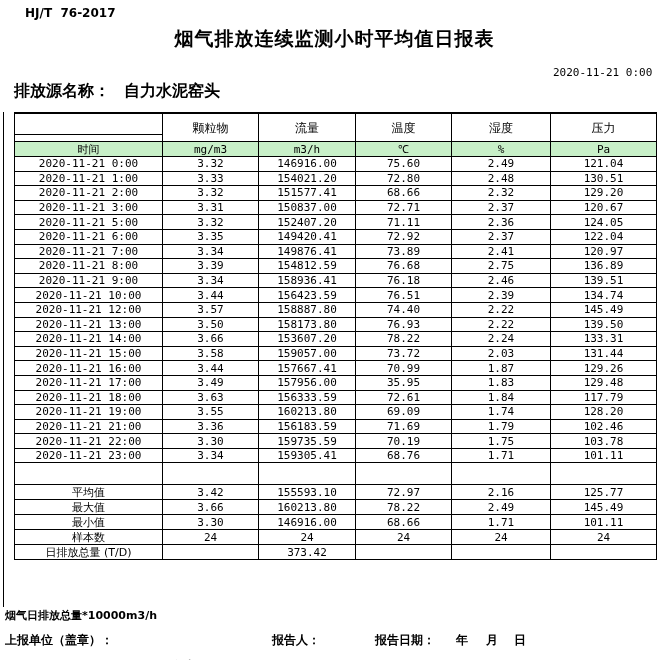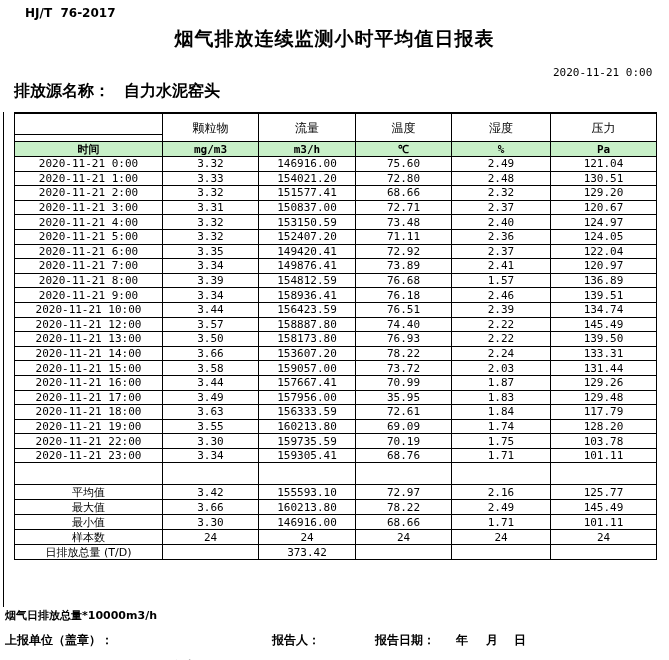--- a/index.html
+++ b/index.html
@@ -20,21 +20,21 @@
   th,td{
     border:1px solid #000;padding:0;margin:0;text-align:center;vertical-align:middle;
     font-size:11px;font-weight:normal;line-height:1;overflow:hidden;white-space:nowrap;
     height:14px;
   }
   .num{font-family:"DejaVu Sans Mono","Liberation Mono",monospace;}
   .cjk{font-family:"DejaVu Sans","Liberation Sans",sans-serif;}
   tr.hdr th{height:27px;font-size:12px;vertical-align:middle;}
   th.time-th{vertical-align:top;}
   .split-line{height:13px;border-bottom:1px solid #000;}
-  tr.units td{background:var(--green,#c8f0c8);height:14px;font-weight:bold;}
+  tr.units td{background:var(--green,#c8f0c8);height:14px;}
   #data-rows td{height:13.6px;}
   tr.spacer td{height:21px;}
   #summary-rows td{height:14px;}
   #footnote{left:5px;top:608px;font-size:11px;font-weight:bold;}
   #footer-row{left:0;top:632px;width:669px;font-size:12px;font-weight:bold;}
   #footer-row span{position:absolute;white-space:nowrap;font-family:Liberation Serif, serif;}
   .fp0{left:5px;} .fp1{left:172px;margin-top:26px;} .fp2{left:272px;} .fp3{left:375px;}
   .fp4{left:456px;} .fp5{left:486px;} .fp6{left:514px;}
 </style>
 </head>
@@ -107,28 +107,20 @@
         </tr>
         <tr>
           <td class="num">2020-11-21  3:00</td>
           <td class="num">3.31</td>
           <td class="num">150837.00</td>
           <td class="num">72.71</td>
           <td class="num">2.37</td>
           <td class="num">120.67</td>
         </tr>
         <tr>
-          <td class="num">2020-11-21  4:00</td>
-          <td class="num">3.32</td>
-          <td class="num">153150.59</td>
-          <td class="num">73.48</td>
-          <td class="num">2.40</td>
-          <td class="num">124.97</td>
-        </tr>
-        <tr>
           <td class="num">2020-11-21  5:00</td>
           <td class="num">3.32</td>
           <td class="num">152407.20</td>
           <td class="num">71.11</td>
           <td class="num">2.36</td>
           <td class="num">124.05</td>
         </tr>
         <tr>
           <td class="num">2020-11-21  6:00</td>
           <td class="num">3.35</td>
@@ -143,21 +135,21 @@
           <td class="num">149876.41</td>
           <td class="num">73.89</td>
           <td class="num">2.41</td>
           <td class="num">120.97</td>
         </tr>
         <tr>
           <td class="num">2020-11-21  8:00</td>
           <td class="num">3.39</td>
           <td class="num">154812.59</td>
           <td class="num">76.68</td>
-          <td class="num">1.57</td>
+          <td class="num">2.75</td>
           <td class="num">136.89</td>
         </tr>
         <tr>
           <td class="num">2020-11-21  9:00</td>
           <td class="num">3.34</td>
           <td class="num">158936.41</td>
           <td class="num">76.18</td>
           <td class="num">2.46</td>
           <td class="num">139.51</td>
         </tr>
@@ -225,20 +217,28 @@
           <td class="num">1.84</td>
           <td class="num">117.79</td>
         </tr>
         <tr>
           <td class="num">2020-11-21 19:00</td>
           <td class="num">3.55</td>
           <td class="num">160213.80</td>
           <td class="num">69.09</td>
           <td class="num">1.74</td>
           <td class="num">128.20</td>
+        </tr>
+        <tr>
+          <td class="num">2020-11-21 21:00</td>
+          <td class="num">3.36</td>
+          <td class="num">156183.59</td>
+          <td class="num">71.69</td>
+          <td class="num">1.79</td>
+          <td class="num">102.46</td>
         </tr>
         <tr>
           <td class="num">2020-11-21 22:00</td>
           <td class="num">3.30</td>
           <td class="num">159735.59</td>
           <td class="num">70.19</td>
           <td class="num">1.75</td>
           <td class="num">103.78</td>
         </tr>
         <tr>

